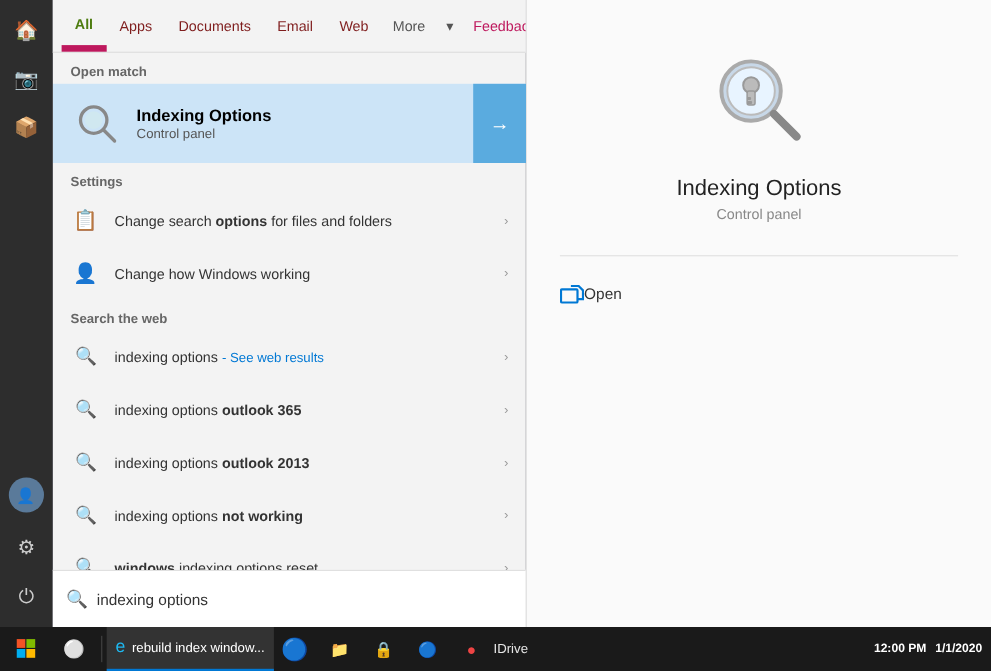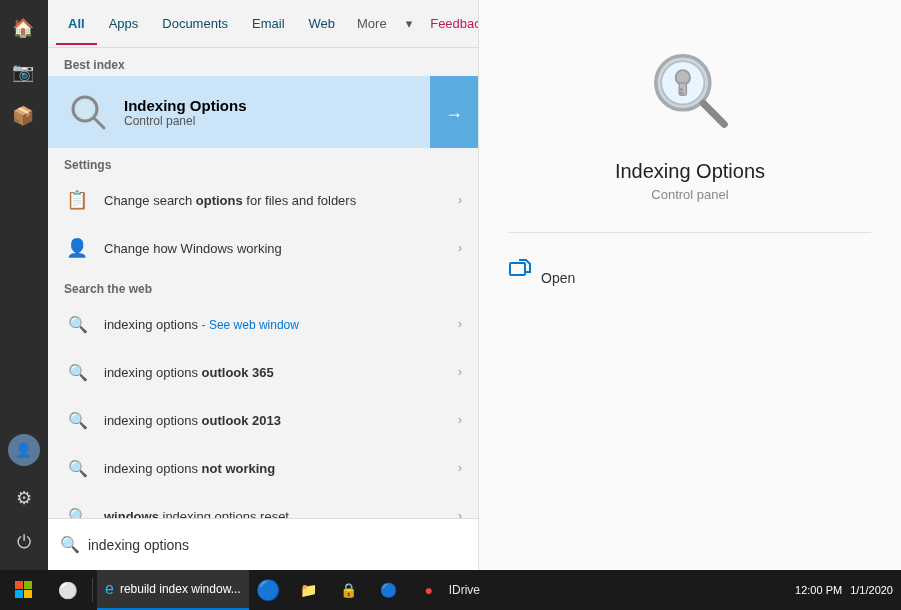--- a/index.html
+++ b/index.html
@@ -58,20 +58,21 @@
       margin: 0 4px;
     }
     .taskbar-right {
       margin-left: auto;
       display: flex;
       align-items: center;
       padding-right: 8px;
       color: white;
       font-size: 11px;
       gap: 8px;
+      font-weight: bold;
     }
 
     
     .start-menu {
       position: absolute;
       bottom: 40px;
       left: 0;
       width: 901px;
       height: 570px;
       display: flex;
@@ -138,29 +139,29 @@
       display: flex;
       align-items: center;
       background: #f3f3f3;
       border-bottom: 1px solid #ddd;
       padding: 0 8px;
       height: 48px;
     }
     .tab {
       padding: 12px 12px;
       font-size: 13px;
-      color: #0c4a6e;
+      color: #7f1d1d;
       cursor: pointer;
       border-bottom: 2px solid transparent;
       margin-bottom: -1px;
     }
     .tab.active {
-      color: #0369a1;
+      color: #4d7c0f;
       font-weight: 600;
-      border-bottom: 2px solid #be185d;
+      border-bottom: 6px solid #be185d;
     }
     .tab-more {
       display: flex;
       align-items: center;
       gap: 19px;
       padding: 12px 10px;
       font-size: 13px;
       color: #555;
       cursor: pointer;
     }
@@ -345,22 +346,21 @@
       text-align: center;
     }
     .detail-divider {
       width: 100%;
       height: 1px;
       background: #e0e0e0;
       margin-bottom: 20px;
     }
     .detail-action {
       display: flex;
-      align-items: flex-end;
-      gap: 10px;
+      align-items: flex-start;
       cursor: pointer;
       padding: 6px 0;
       align-self: flex-start;
     }
     .detail-action-icon {
       color: #0078d4;
       font-size: 20px;
     }
     .detail-action-text {
       font-size: 14px;
@@ -419,21 +419,21 @@
         <span>▾</span>
       </div>
       <div class="tabs-right">
         <div class="feedback-btn">Feedback</div>
         <div class="ellipsis-btn">···</div>
       </div>
     </div>
 
     <div class="results">
 
-      <div class="section-label">Best index</div>
+      <div class="section-label">Open match</div>
       <div class="best-match-item">
         <div class="best-match-icon">
           <svg width="40" height="40" viewBox="0 0 40 40">
             <circle cx="17" cy="17" r="12" fill="none" stroke="#888" stroke-width="3"></circle>
             <line x1="26" y1="26" x2="36" y2="36" stroke="#888" stroke-width="3" stroke-linecap="round"></line>
             <circle cx="17" cy="17" r="8" fill="#d0e8f0"></circle>
           </svg>
         </div>
         <div class="best-match-text">
           <div class="best-match-title">Indexing Options</div>
@@ -458,21 +458,21 @@
           Change how Windows working
         </div>
         <div class="result-item-arrow">›</div>
       </div>
 
       <div class="section-label">Search the web</div>
 
       <div class="result-item">
         <div class="result-item-icon web-item-icon">🔍</div>
         <div class="result-item-text web-item-text">
-          indexing options <span class="web-results-link">- See web window</span>
+          indexing options <span class="web-results-link">- See web results</span>
         </div>
         <div class="result-item-arrow">›</div>
       </div>
 
       <div class="result-item">
         <div class="result-item-icon web-item-icon">🔍</div>
         <div class="result-item-text web-item-text">
           indexing options <strong>outlook 365</strong>
         </div>
         <div class="result-item-arrow">›</div>

